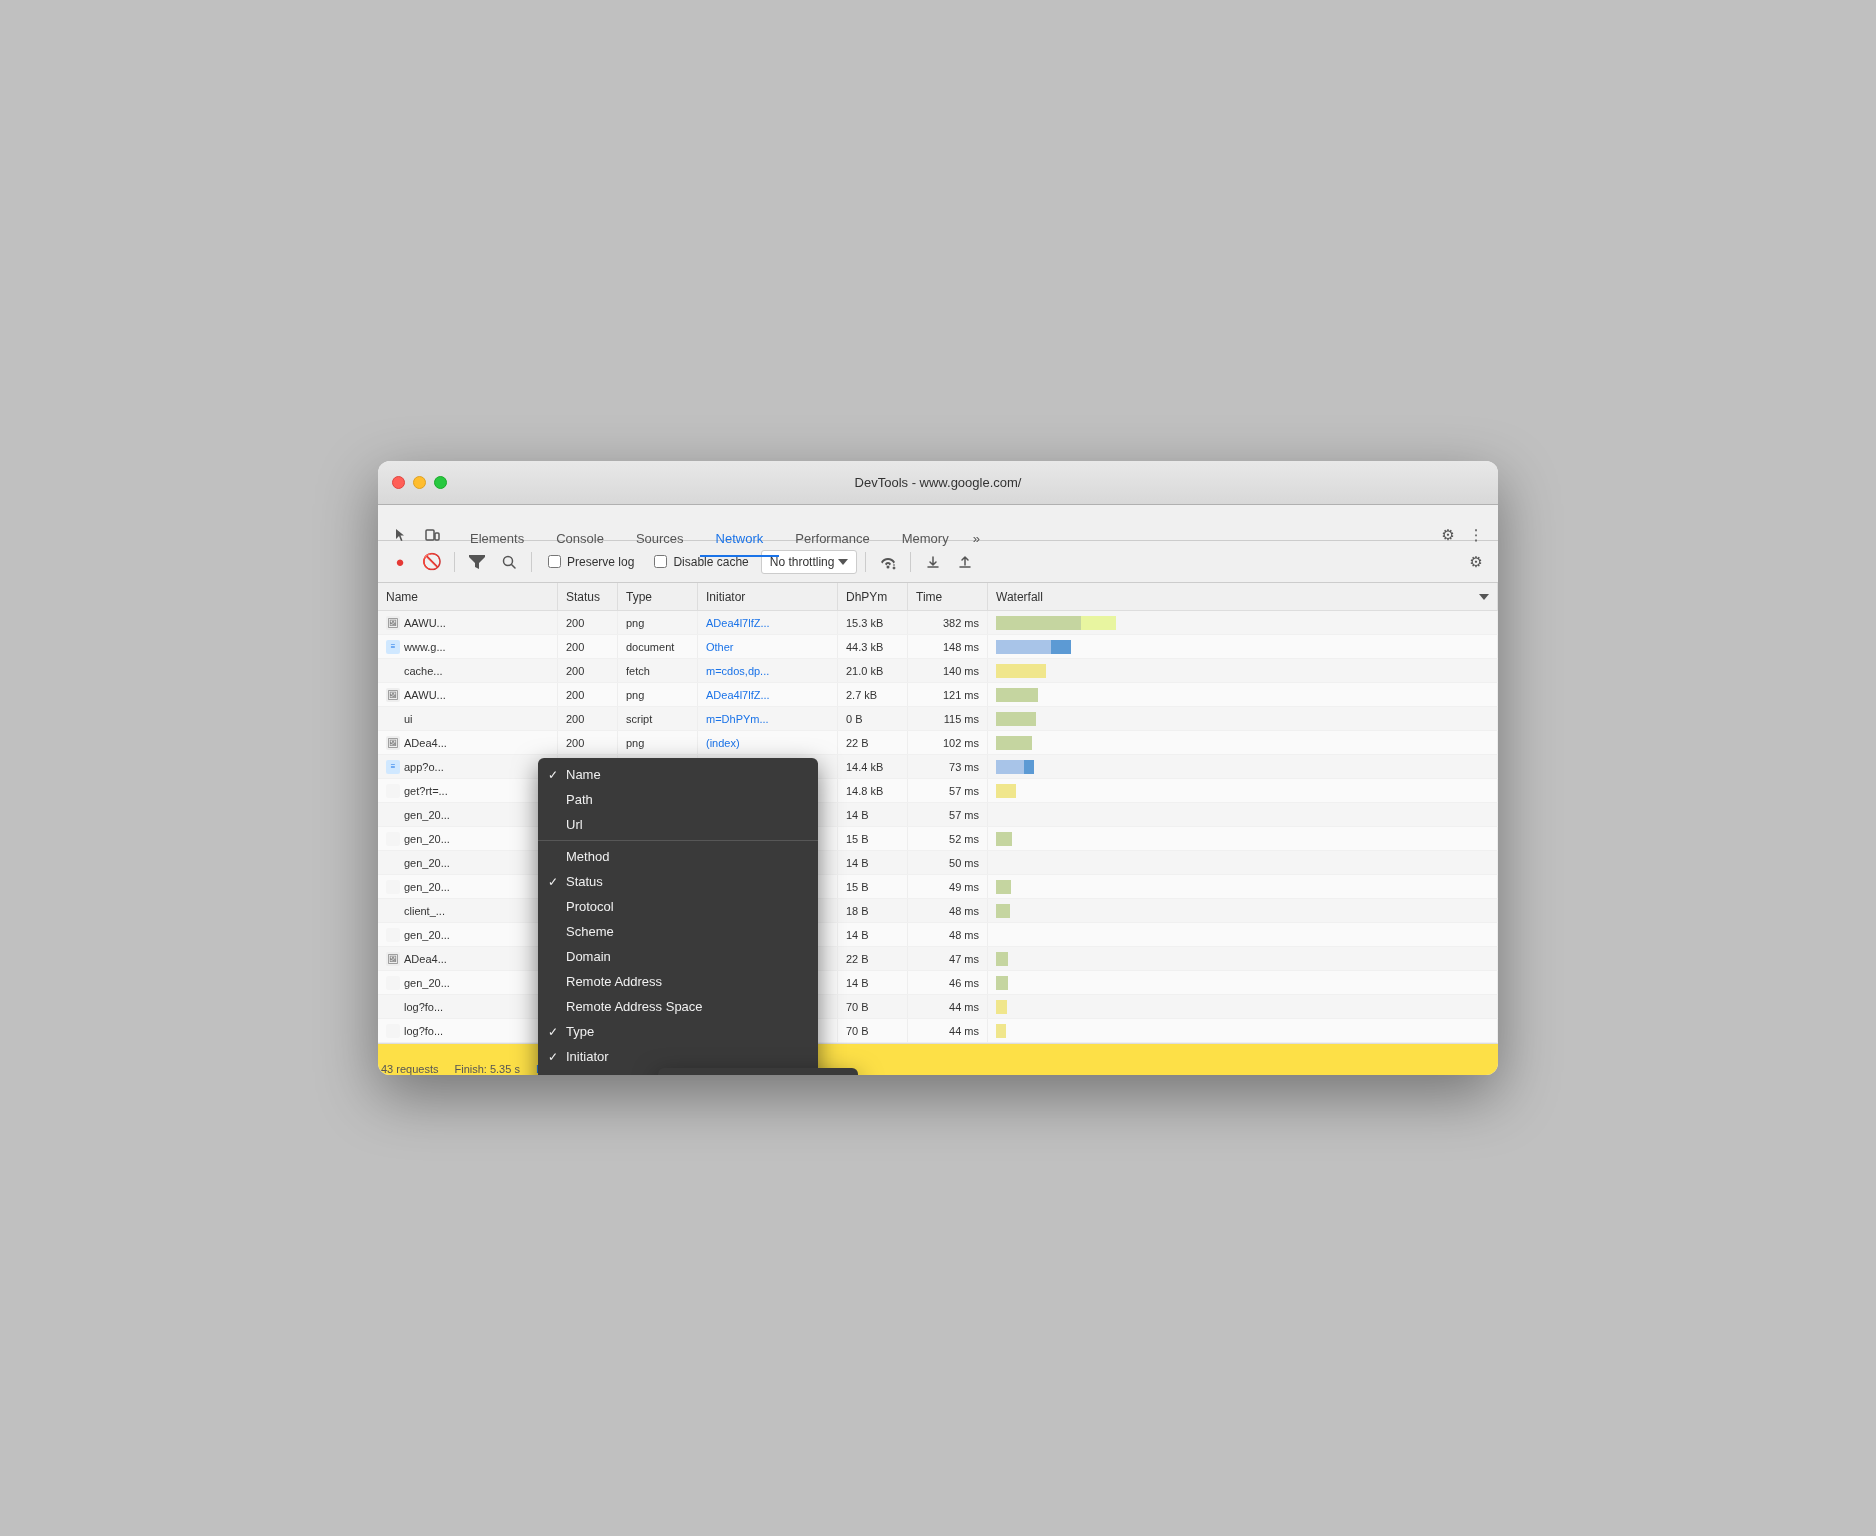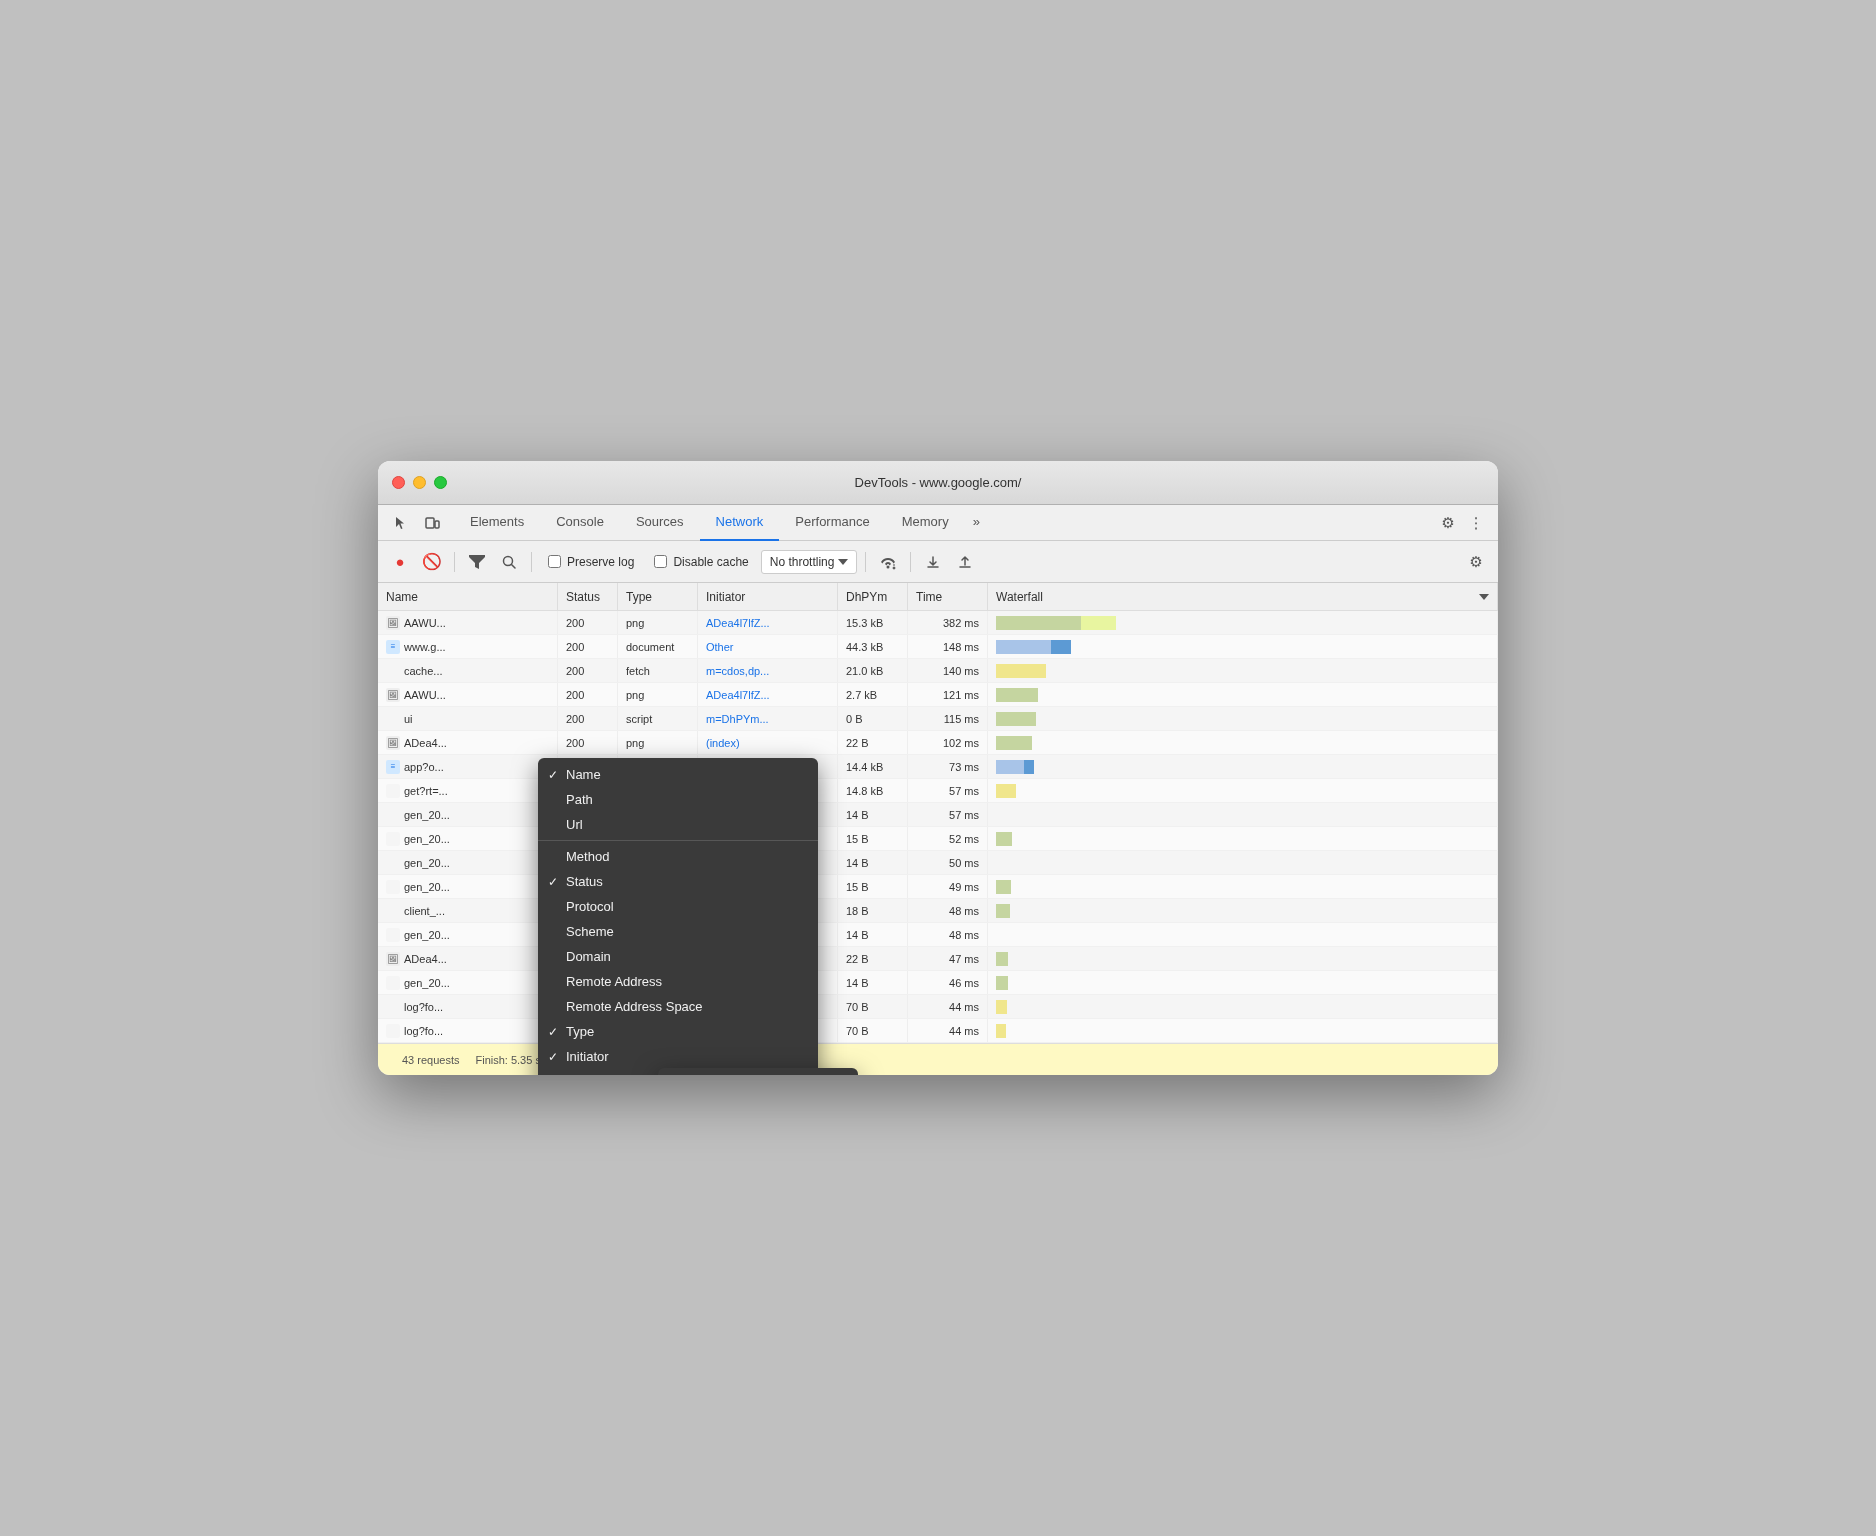--- a/index.html
+++ b/index.html
@@ -54,21 +54,20 @@
       display: flex;
       align-items: center;
       height: 42px;
       padding: 0 8px;
       gap: 4px;
     }
     .tab-bar {
       background: #f0f0f0;
       border-bottom: 1px solid #ccc;
       display: flex;
-      align-items: center;
       height: 36px;
       padding: 16px 8px;
     }
     .tab {
       padding: 0 16px;
       height: 36px;
       display: flex;
       align-items: center;
       font-size: 13px;
       color: #555;
@@ -192,26 +191,26 @@
       flex-shrink: 0;
       display: flex;
       align-items: center;
       justify-content: center;
       font-size: 9px;
       font-weight: bold;
     }
     .icon-img { background: #eee; color: #888; }
     .icon-doc { background: #d0e8ff; color: #1a73e8; font-size: 8px; }
     .status-bar {
-      background: #fef9c3;
+      background: #fde047;
       border-top: 1px solid #ddd;
       height: 32px;
       display: flex;
-      align-items: center;
-      padding: 0 24px;
+      align-items: flex-end;
+      padding: 0 3px;
       font-size: 11px;
       color: #555;
       gap: 16px;
     }
     .status-dom { color: #1a73e8; font-weight: 500; }
     .status-load { color: #e53935; font-weight: 500; }
 
     
     .context-menu {
       position: absolute;

